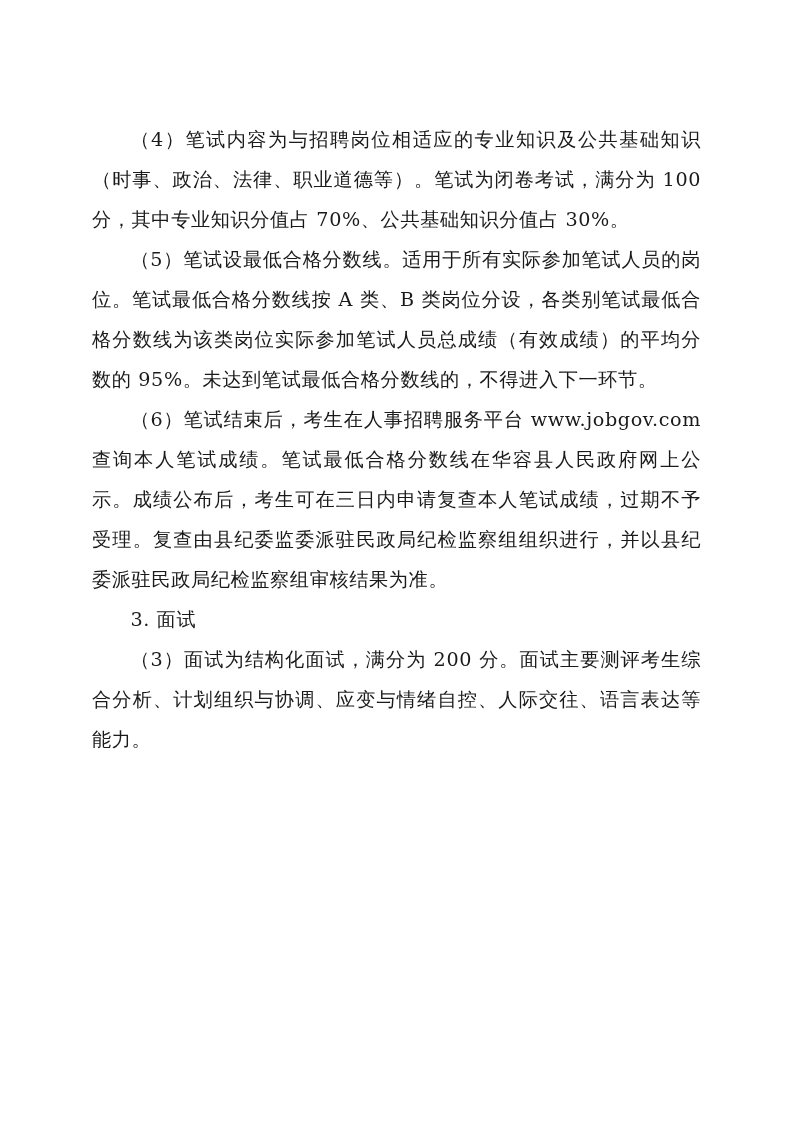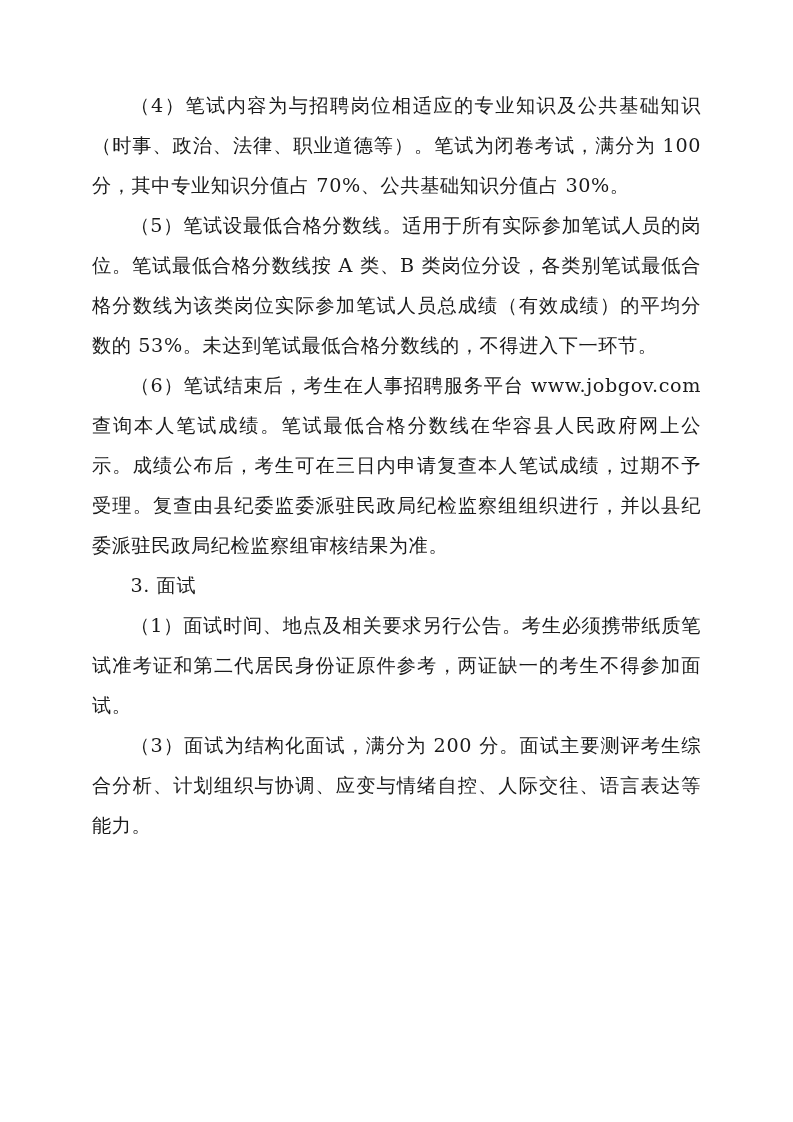--- a/index.html
+++ b/index.html
@@ -19,20 +19,21 @@
     width: 793px;
     height: 1122px;
     box-sizing: border-box;
     padding: 86px 92px 60px 92px;
   }
   .doc-body {
     font-size: 19.2px;
     line-height: 40px;
     text-align: justify;
     text-justify: inter-ideograph;
+    margin-top: 34px;
   }
   p.para {
     margin: 0;
     text-indent: 2em;
     letter-spacing: 0.6px;
   }
   p.heading {
     margin: 0;
     text-indent: 2em;
     font-weight: normal;
@@ -40,25 +41,24 @@
   }
 </style>
 </head>
 <body>
 
 <div class="page">
   <div class="doc-body">
 
     <p class="para">（4）笔试内容为与招聘岗位相适应的专业知识及公共基础知识（时事、政治、法律、职业道德等）。笔试为闭卷考试，满分为 100 分，其中专业知识分值占 70%、公共基础知识分值占 30%。</p>
 
-    <p class="para">（5）笔试设最低合格分数线。适用于所有实际参加笔试人员的岗位。笔试最低合格分数线按 A 类、B 类岗位分设，各类别笔试最低合格分数线为该类岗位实际参加笔试人员总成绩（有效成绩）的平均分数的 53%。未达到笔试最低合格分数线的，不得进入下一环节。</p>
+    <p class="para">（5）笔试设最低合格分数线。适用于所有实际参加笔试人员的岗位。笔试最低合格分数线按 A 类、B 类岗位分设，各类别笔试最低合格分数线为该类岗位实际参加笔试人员总成绩（有效成绩）的平均分数的 95%。未达到笔试最低合格分数线的，不得进入下一环节。</p>
 
     <p class="para">（6）笔试结束后，考生在人事招聘服务平台 www.jobgov.com 查询本人笔试成绩。笔试最低合格分数线在华容县人民政府网上公示。成绩公布后，考生可在三日内申请复查本人笔试成绩，过期不予受理。复查由县纪委监委派驻民政局纪检监察组组织进行，并以县纪委派驻民政局纪检监察组审核结果为准。</p>
 
     <p class="heading">3. 面试</p>
 
-    <p class="para">（1）面试时间、地点及相关要求另行公告。考生必须携带纸质笔试准考证和第二代居民身份证原件参考，两证缺一的考生不得参加面试。</p>
 
 
     <p class="para">（3）面试为结构化面试，满分为 200 分。面试主要测评考生综合分析、计划组织与协调、应变与情绪自控、人际交往、语言表达等能力。</p>
 
   </div>
 </div>
 
 </body></html>

